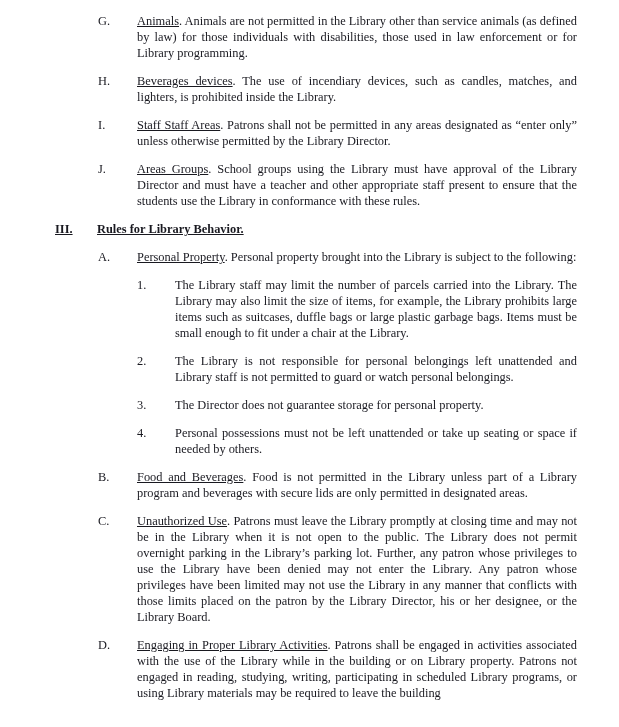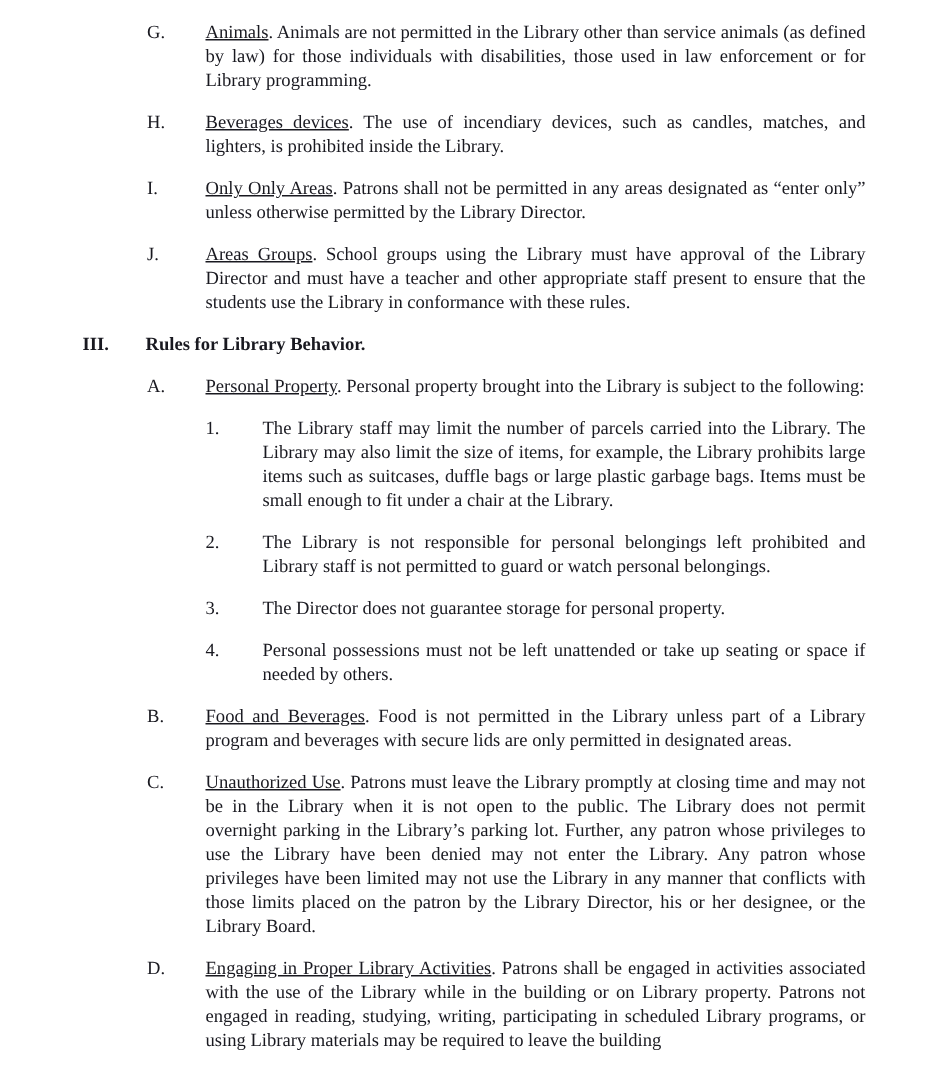--- a/index.html
+++ b/index.html
@@ -33,40 +33,40 @@
   .lvl1 { margin-left: 98px;  margin-right: 42px; }
   .lvl1 .lbl { width: 39px; flex: 0 0 39px; }
   .lvl2 { margin-left: 137px; margin-right: 42px; }
   .lvl2 .lbl { width: 38px; flex: 0 0 38px; }
   .lbl { flex-shrink: 0; }
   .body {
     flex: 1 1 auto;
     text-align: justify;
   }
   .hd { text-decoration: underline; }
-  .bold { font-weight: bold; }
+  .bold { font-weight: bold; text-decoration: underline; }
 </style>
 </head>
 <body>
 
 <div class="page">
 
   <div class="row lvl1">
     <div class="lbl">G.</div>
     <div class="body"><span class="hd">Animals</span><span>. Animals are not permitted in the Library other than service animals (as defined by law) for those individuals with disabilities, those used in law enforcement or for Library programming.</span></div>
   </div>
 
   <div class="row lvl1">
     <div class="lbl">H.</div>
     <div class="body"><span class="hd">Beverages devices</span><span>. The use of incendiary devices, such as candles, matches, and lighters, is prohibited inside the Library.</span></div>
   </div>
 
   <div class="row lvl1">
     <div class="lbl">I.</div>
-    <div class="body"><span class="hd">Only Only Areas</span><span>. Patrons shall not be permitted in any areas designated as “enter only” unless otherwise permitted by the Library Director.</span></div>
+    <div class="body"><span class="hd">Staff Staff Areas</span><span>. Patrons shall not be permitted in any areas designated as “enter only” unless otherwise permitted by the Library Director.</span></div>
   </div>
 
   <div class="row lvl1">
     <div class="lbl">J.</div>
     <div class="body"><span class="hd">Areas Groups</span><span>. School groups using the Library must have approval of the Library Director and must have a teacher and other appropriate staff present to ensure that the students use the Library in conformance with these rules.</span></div>
   </div>
 
   <div class="row lvl0">
     <div class="lbl bold">III.</div>
     <div class="body bold">Rules for Library Behavior.</div>
@@ -77,21 +77,21 @@
     <div class="body"><span class="hd">Personal Property</span><span>. Personal property brought into the Library is subject to the following:</span></div>
   </div>
 
   <div class="row lvl2">
     <div class="lbl">1.</div>
     <div class="body">The Library staff may limit the number of parcels carried into the Library. The Library may also limit the size of items, for example, the Library prohibits large items such as suitcases, duffle bags or large plastic garbage bags. Items must be small enough to fit under a chair at the Library.</div>
   </div>
 
   <div class="row lvl2">
     <div class="lbl">2.</div>
-    <div class="body">The Library is not responsible for personal belongings left prohibited and Library staff is not permitted to guard or watch personal belongings.</div>
+    <div class="body">The Library is not responsible for personal belongings left unattended and Library staff is not permitted to guard or watch personal belongings.</div>
   </div>
 
   <div class="row lvl2">
     <div class="lbl">3.</div>
     <div class="body">The Director does not guarantee storage for personal property.</div>
   </div>
 
   <div class="row lvl2">
     <div class="lbl">4.</div>
     <div class="body">Personal possessions must not be left unattended or take up seating or space if needed by others.</div>

